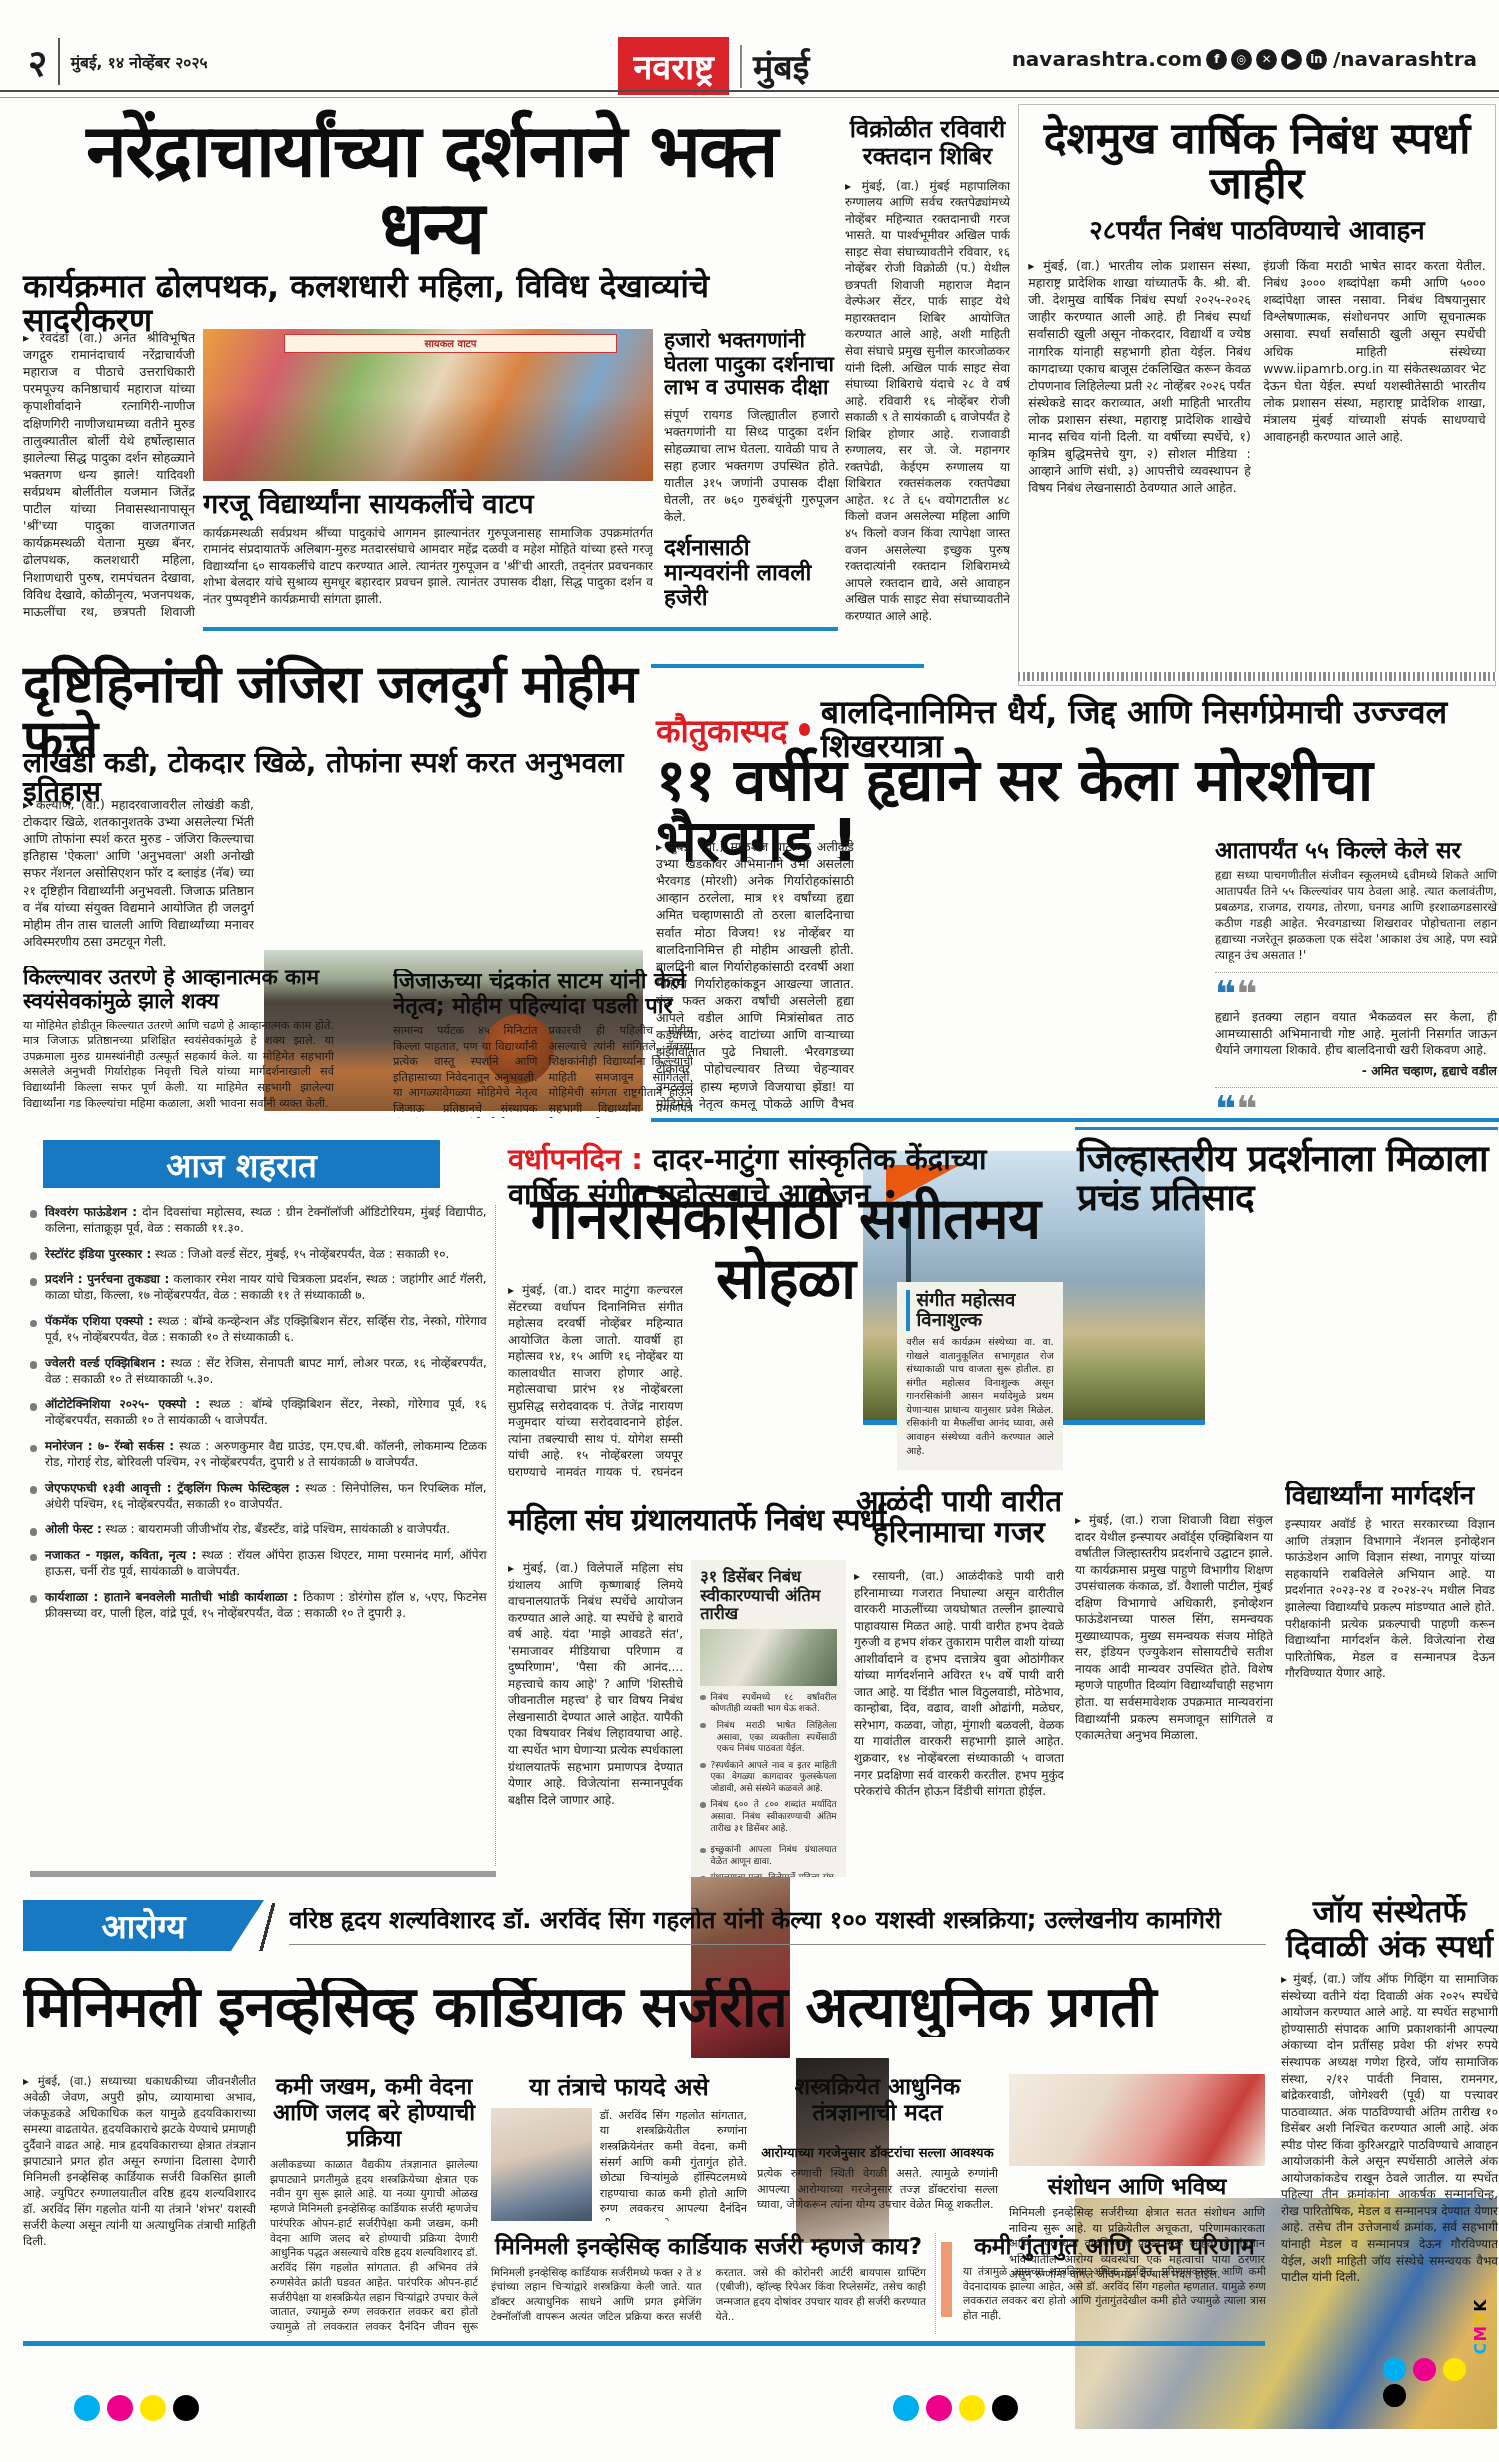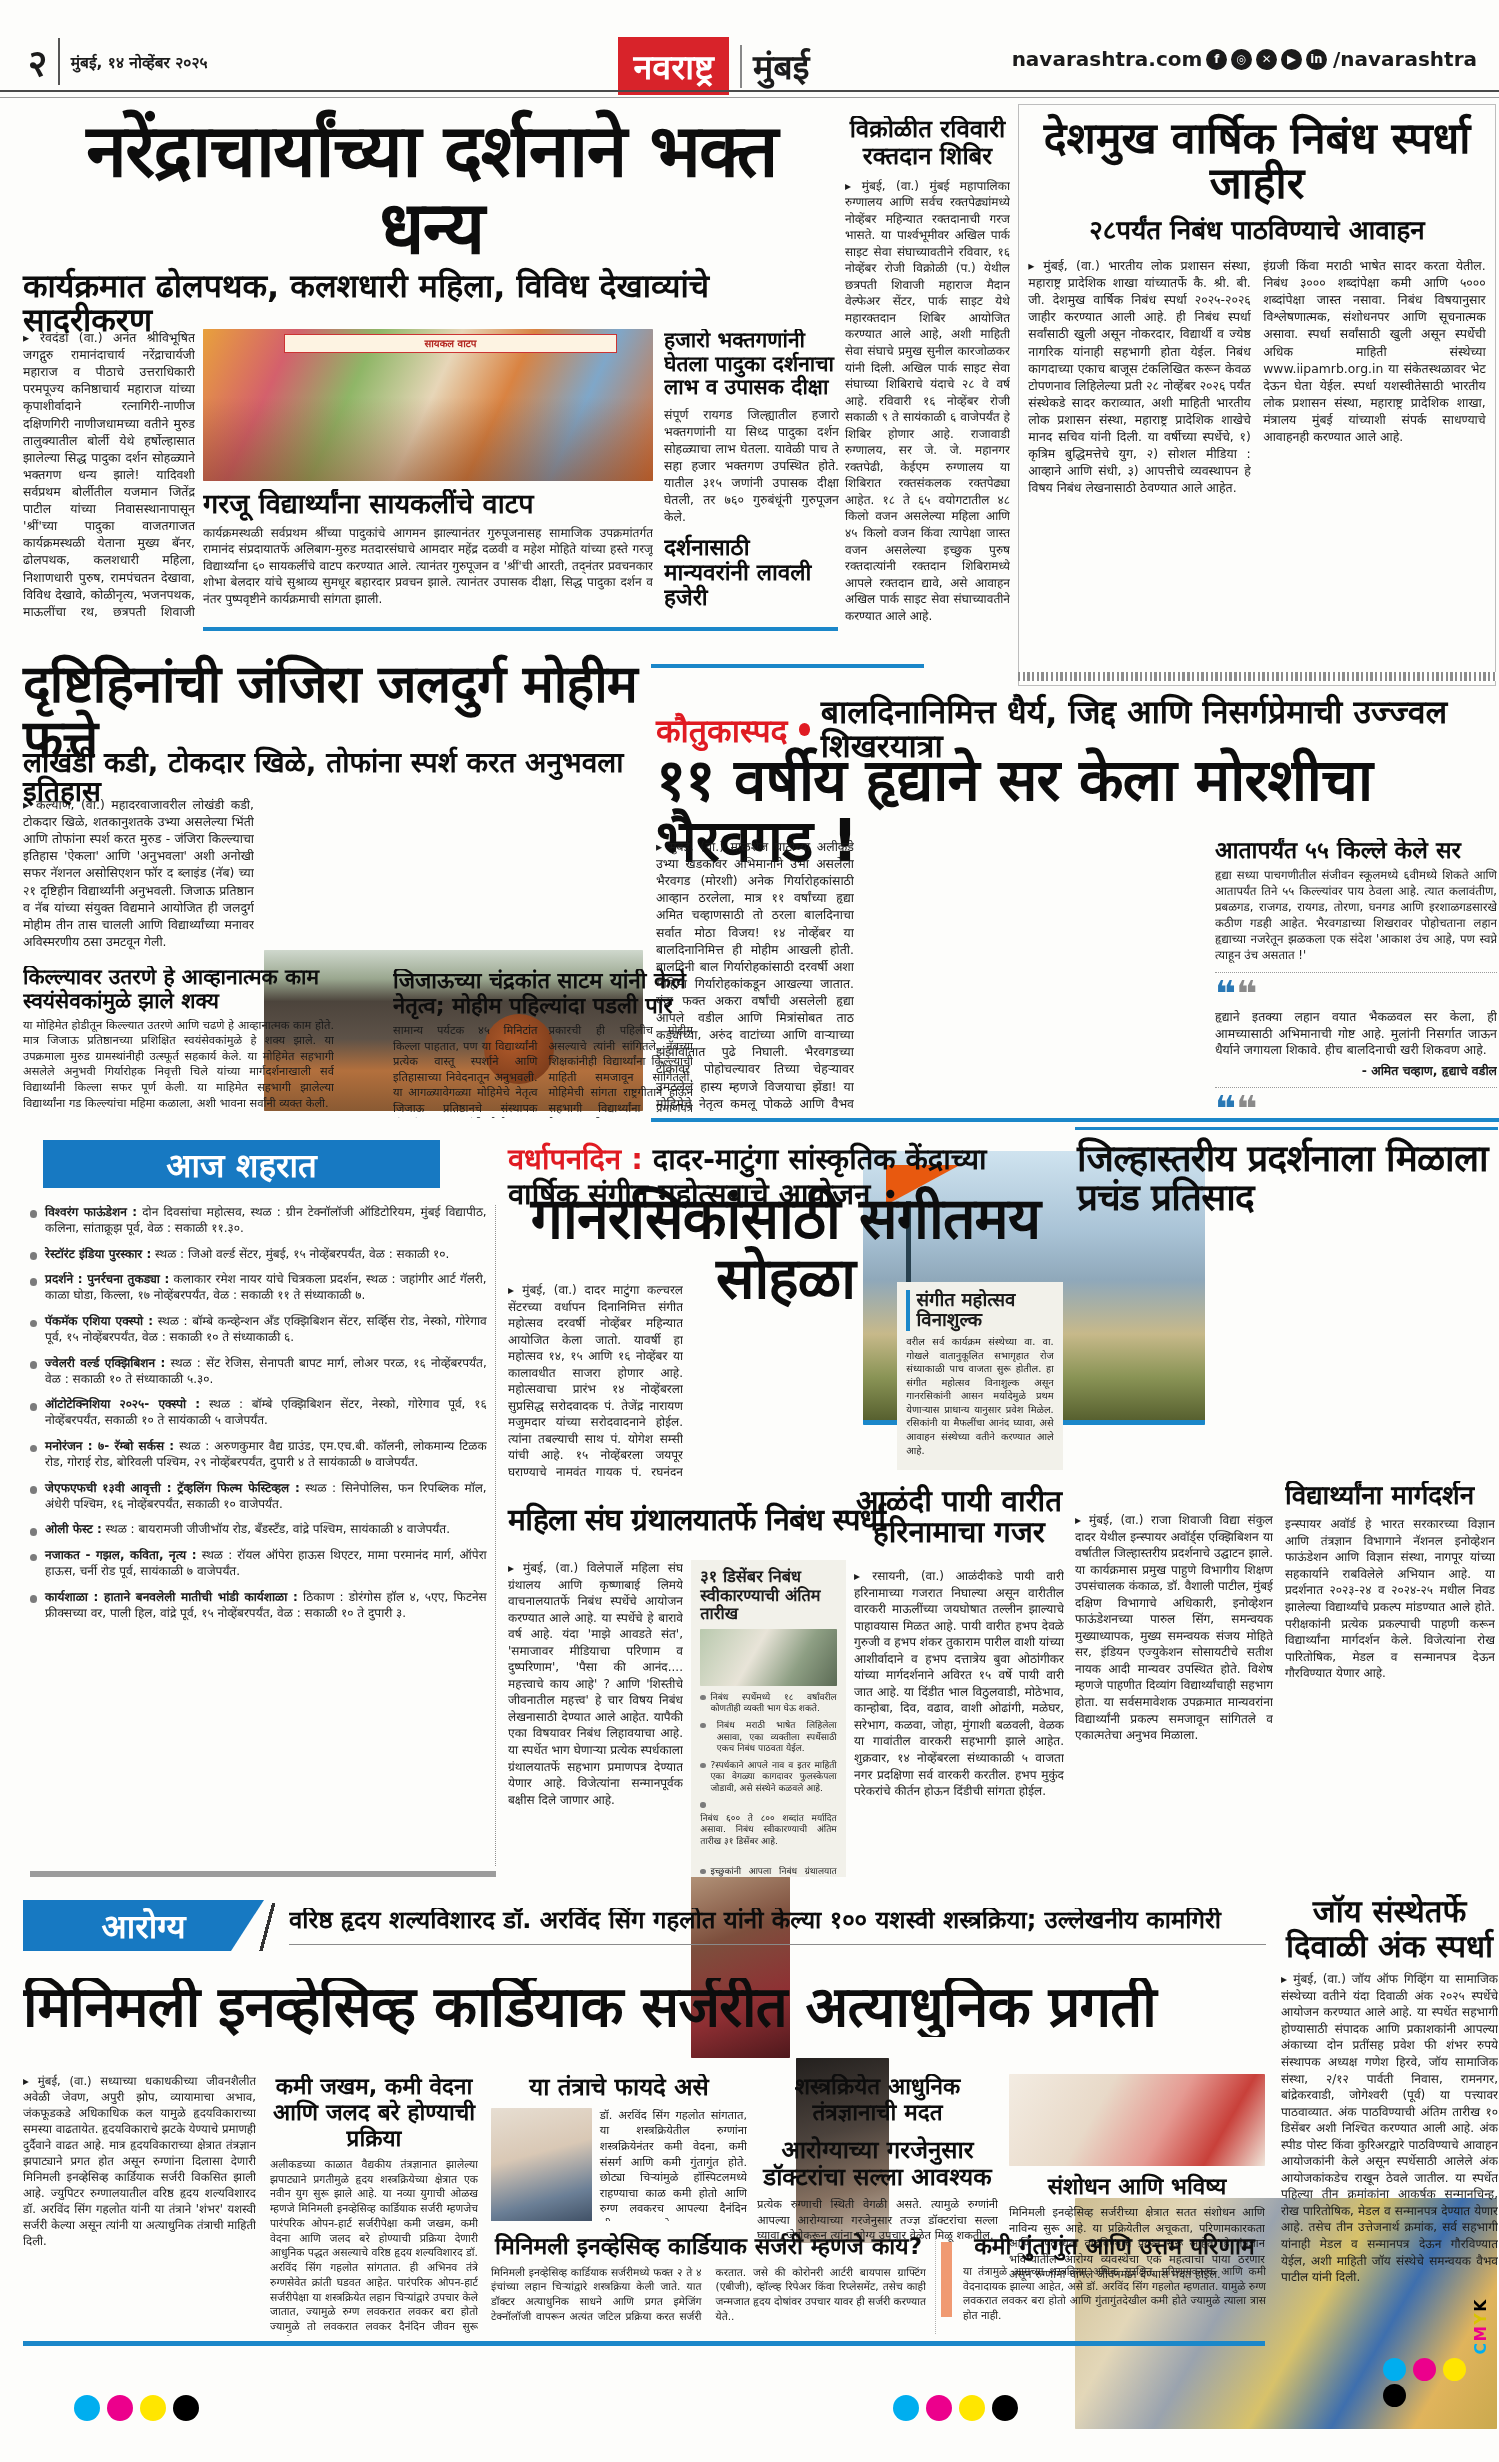--- a/index.html
+++ b/index.html
@@ -233,21 +233,21 @@
           <span>निबंध स्पर्धेमध्ये १८ वर्षांवरील कोणतीही व्यक्ती भाग घेऊ शकते.</span>
         </div>
       <div class="city-item" style="margin-bottom:4.7px;gap:11px;">
           <span class="bullet" style="width:5.4px;height:5.4px;flex:0 0 5.4px;margin-top:3.1px;"></span>
           <span>निबंध मराठी भाषेत लिहिलेला असावा, एका व्यक्तीला स्पर्धेसाठी एकच निबंध पाठवता येईल.</span>
         </div>
       <div class="city-item" style="margin-bottom:4.7px;gap:4.7px;">
           <span class="bullet" style="width:5.4px;height:5.4px;flex:0 0 5.4px;margin-top:3.1px;"></span>
           <span>?स्पर्धकाने आपले नाव व इतर माहिती एका वेगळ्या कागदावर फुलस्केपला जोडावी, असे संस्थेने कळवले आहे.</span>
         </div>
-      <div class="city-item" style="margin-bottom:18px;gap:4.7px;flex-direction:column;">
+      <div class="city-item" style="margin-bottom:10px;gap:4.7px;">
           <span class="bullet" style="width:5.4px;height:5.4px;flex:0 0 5.4px;margin-top:3.1px;"></span>
           <span>निबंध ६०० ते ८०० शब्दांत मर्यादित असावा. निबंध स्वीकारण्याची अंतिम तारीख ३१ डिसेंबर आहे.</span>
         </div>
       <div class="city-item" style="margin-bottom:4.7px;gap:4.7px;">
           <span class="bullet" style="width:5.4px;height:5.4px;flex:0 0 5.4px;margin-top:3.1px;"></span>
           <span>इच्छुकांनी आपला निबंध ग्रंथालयात वेळेत आणून द्यावा.</span>
         </div>
       <div class="city-item" style="margin-bottom:4.7px;gap:4.7px;">
           <span class="bullet" style="width:5.4px;height:5.4px;flex:0 0 5.4px;margin-top:3.1px;"></span>
           <span>ग्रंथालयाचा पत्ता- विलेपार्ले महिला संघ, ग्रंथालय शाखा, पारांजपे बी स्कीम, रोड नंबर एक, विलेपार्ले (पूर्व), मुंबई ४०००५७.</span>
@@ -285,21 +285,21 @@
   </div>
   <div class="abs" style="left:491px;top:2074px;width:256px;height:147px;overflow:hidden;">
     <div class="subcol-head" style="font-size:24px;">या तंत्राचे फायदे असे</div>
     <div style="margin-top:6.2px;">
       <div class="photo" style="float:left;width:101px;height:116px;margin:0 7.8px 3.1px 0;background:linear-gradient(165deg,#e7ded2 0%,#d9c8b5 40%,#6b7f96 75%,#3d4d62 100%);"></div>
       <div class="body-txt" style="font-size:11.3px;">डॉ. अरविंद सिंग गहलोत सांगतात, या शस्त्रक्रियेतील रुग्णांना शस्त्रक्रियेनंतर कमी वेदना, कमी संसर्ग आणि कमी गुंतागुंत होते. छोट्या चिऱ्यांमुळे हॉस्पिटलमध्ये राहण्याचा काळ कमी होतो आणि रुग्ण लवकरच आपल्या दैनंदिन जीवन सुरू करतो.</div>
     </div>
   </div>
   <div class="abs" style="left:757px;top:2074px;width:241px;height:262px;overflow:hidden;">
     <div class="subcol-head" style="font-size:22.5px;">शस्त्रक्रियेत आधुनिक तंत्रज्ञानाची मदत</div>
-    <div class="subcol-head" style="font-size:24px;margin-top:11px;">आरोग्याच्या गरजेनुसार डॉक्टरांचा सल्ला आवश्यक</div>
+    <div class="subcol-head" style="font-size:13px;margin-top:20px;">आरोग्याच्या गरजेनुसार डॉक्टरांचा सल्ला आवश्यक</div>
     <div class="body-txt" style="margin-top:5.4px;font-size:11.3px;">प्रत्येक रुग्णाची स्थिती वेगळी असते. त्यामुळे रुग्णांनी आपल्या आरोग्याच्या गरजेनुसार तज्ज्ञ डॉक्टरांचा सल्ला घ्यावा, जेणेकरून त्यांना योग्य उपचार वेळेत मिळू शकतील.</div>
   </div>
   <div class="abs" style="left:1009px;top:2074px;width:256px;height:262px;overflow:hidden;">
     <div class="photo" style="width:100%;height:92px;background:linear-gradient(120deg,#f3ece2 0%,#e8d9c8 35%,#e59a92 60%,#c8403a 80%,#f0e6da 100%);"></div>
     <div class="subcol-head" style="font-size:22.5px;margin-top:7.8px;">संशोधन आणि भविष्य</div>
     <div class="body-txt" style="margin-top:5.4px;font-size:11.3px;">मिनिमली इनव्हेसिव्ह सर्जरीच्या क्षेत्रात सतत संशोधन आणि नाविन्य सुरू आहे. या प्रक्रियेतील अचूकता, परिणामकारकता आणि उपलब्धता वाढविण्याचे प्रयत्न सुरू आहेत. हे तंत्रज्ञान भविष्यातील आरोग्य व्यवस्थेचा एक महत्वाचा पाया ठरणार असून रुग्णांना चांगले जीवनमान देण्यास मदत होईल.</div>
   </div>
 
   <div class="abs" style="left:491px;top:2233px;width:435px;height:104px;overflow:hidden;">
     <div class="subcol-head" style="font-size:23px;">मिनिमली इनव्हेसिव्ह कार्डियाक सर्जरी म्हणजे काय?</div>

